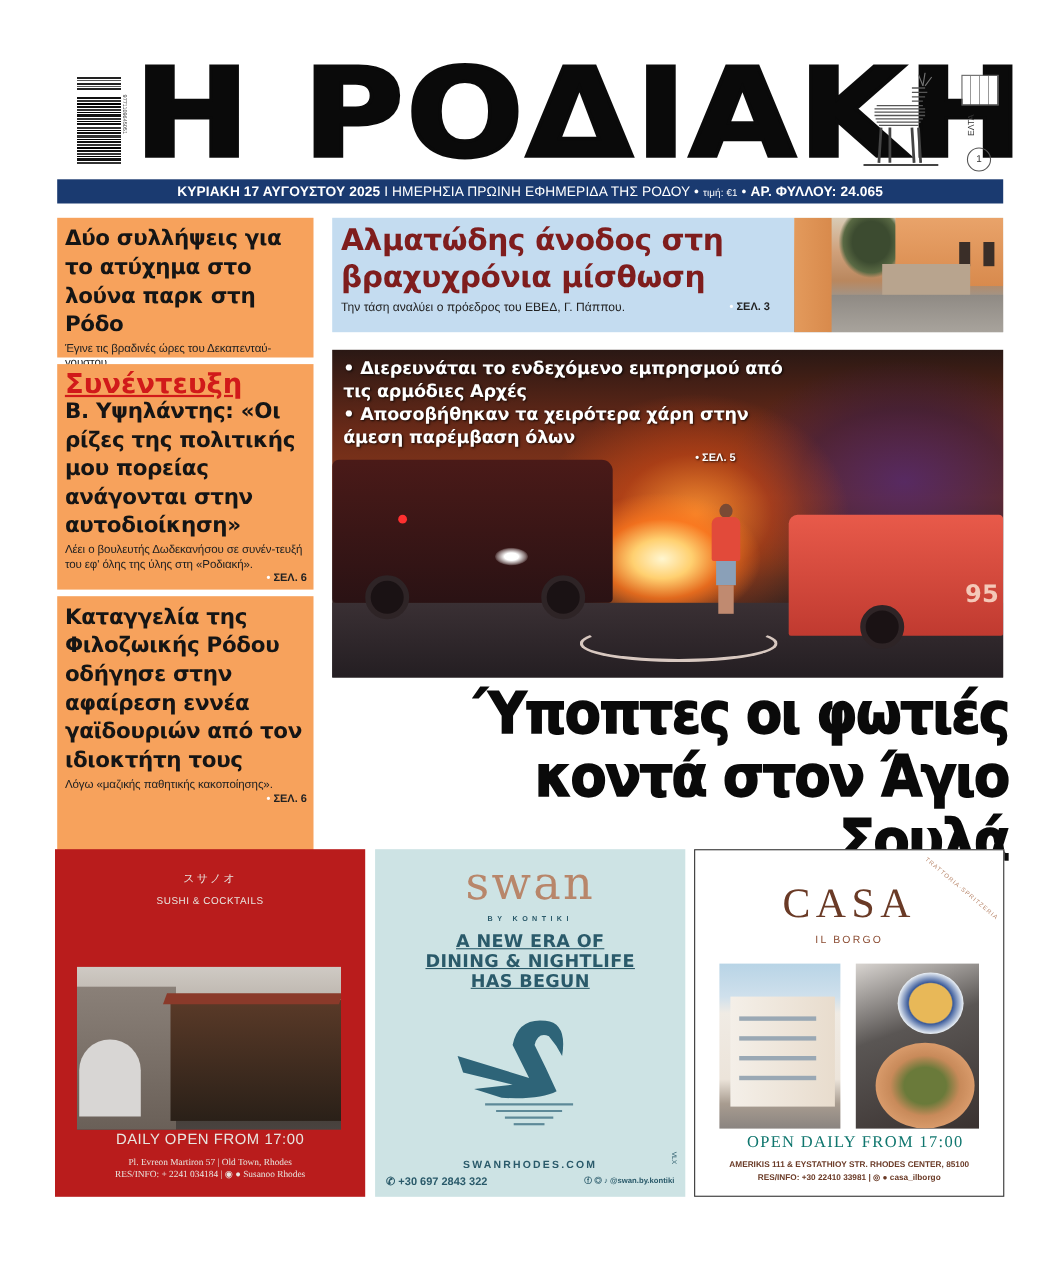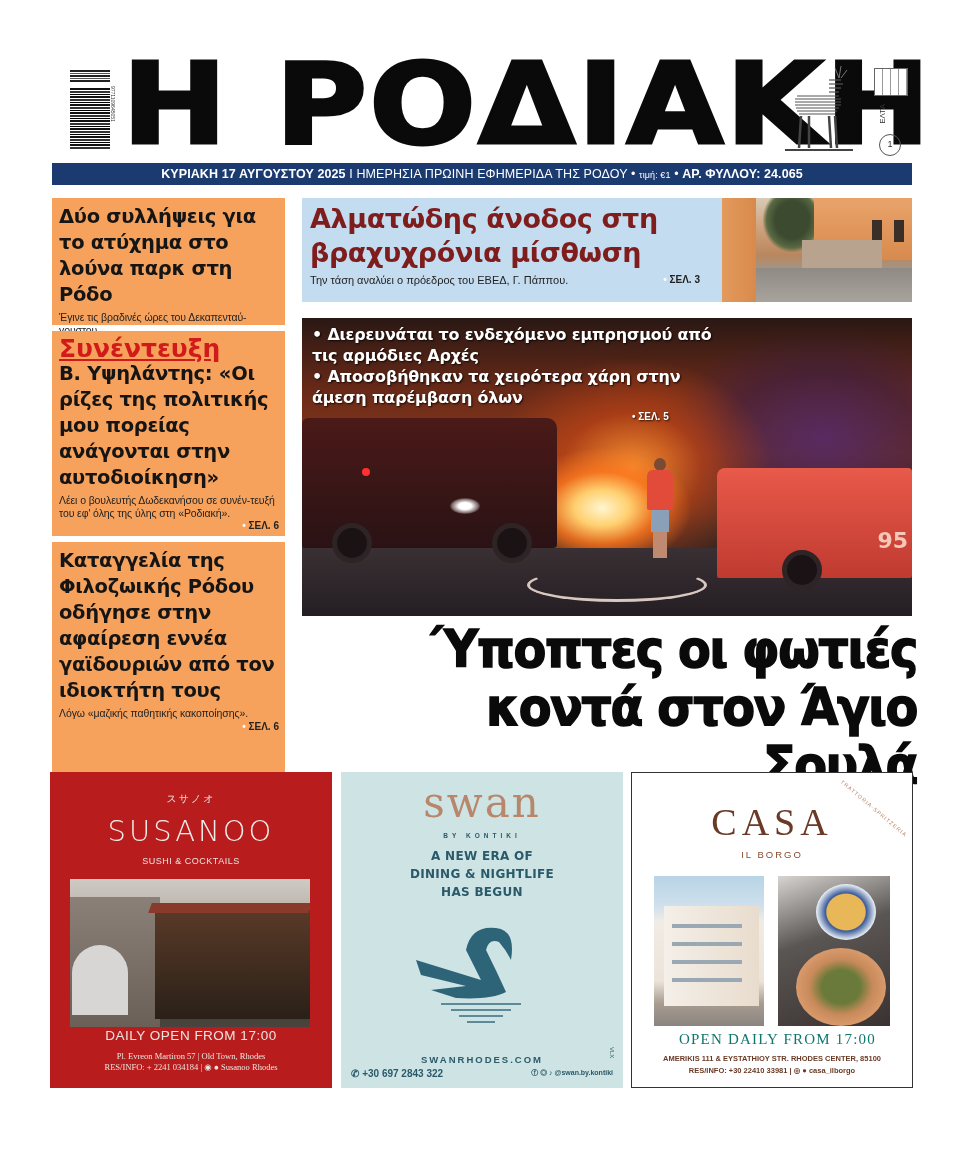--- a/index.html
+++ b/index.html
@@ -89,21 +89,21 @@
     background: linear-gradient(180deg, #cfcac4 0%, #bdb6ae 20%, #6a5c4c 40%, #3a3028 70%, #4a4440 100%); overflow:hidden; }
   #ad-susanoo .photo .wall { position:absolute; left:0; top:18px; width:90px; height:130px; background: linear-gradient(180deg,#8a8078,#6a6058); }
   #ad-susanoo .photo .arch { position:absolute; left:2px; top:66px; width:56px; height:70px; background:#d8d6d4; border-radius: 28px 28px 0 0; }
   #ad-susanoo .photo .cafe { position:absolute; left:85px; top:30px; width:155px; height:110px; background: linear-gradient(180deg,#5a3a28,#2a2018); }
   #ad-susanoo .photo .roof { position:absolute; left:80px; top:24px; width:160px; height:10px; background:#8a3a2a; transform: skewX(-20deg); }
   #ad-susanoo .open { position:absolute; left:0; right:0; top: 256px; font-size: 13.5px; letter-spacing: 0.5px; }
   #ad-susanoo .addr { position:absolute; left:0; right:0; top: 279px; font-size: 8.5px; line-height: 11px; font-family: "Liberation Serif", serif; }
 
   #ad-swan .logo { margin-top: 10px; font-family: "DejaVu Serif", serif; font-size: 42px; color: #b8866a; letter-spacing: 2px; font-weight: 300; line-height: 1; }
   #ad-swan .by { margin-top: 8px; font-size: 6.5px; color: #2a5a6a; letter-spacing: 4px; font-weight: bold; }
-  #ad-swan .tag { margin-top: 8px; font-family: "DejaVu Sans", sans-serif; font-weight: bold; font-size: 12px; line-height: 18px; color: #2a5a6a; letter-spacing: 0.3px; }
+  #ad-swan .tag { margin-top: 8px; font-family: "DejaVu Sans", sans-serif; font-weight: bold; font-size: 16px; line-height: 18px; color: #2a5a6a; letter-spacing: 0.3px; text-decoration: underline; }
   #ad-swan .swan { position:absolute; left: 70px; top: 148px; width: 140px; height: 110px; }
   #ad-swan .site { position:absolute; left:0; right:0; top: 282px; font-size: 9.5px; color:#2a5a6a; font-weight: bold; letter-spacing: 2px; }
   #ad-swan .contacts { position:absolute; left: 10px; right: 10px; top: 296px; display:flex; justify-content: space-between; font-size: 10px; color:#2a5a6a; font-weight: bold; }
   #ad-swan .contacts .social { font-size: 7px; }
   #ad-swan .vlx { position:absolute; right:8px; top: 275px; font-size: 6px; color:#2a5a6a; writing-mode: vertical-rl; }
 
   #ad-casa .logo { margin-top: 30px; font-family: "Liberation Serif", serif; font-size: 38px; color: #6a3a26; letter-spacing: 5px; line-height: 1; }
   #ad-casa .trattoria { position:absolute; left: 185px; top: 18px; width: 60px; height: 60px; font-size: 5.5px; color:#b8866a; transform: rotate(40deg); letter-spacing: 1px; }
   #ad-casa .borgo { margin-top: 8px; font-size: 9.5px; color: #8a4a30; letter-spacing: 2px; }
   #ad-casa .photo-b { position:absolute; left: 22px; top: 103px; width: 110px; height: 150px;
@@ -227,21 +227,20 @@
   <div class="fire-page">• ΣΕΛ. 5</div>
 </div>
 
 <div class="main-headline">
   <div>Ύποπτες οι φωτιές</div>
   <div>κοντά στον Άγιο Σουλά</div>
 </div>
 
 <div class="ad" id="ad-susanoo">
   <div class="kana">スサノオ</div>
-  <div class="name">SUSANOO</div>
   <div class="sub">SUSHI &amp; COCKTAILS</div>
   <div class="photo">
     <div class="wall"></div>
       <div class="arch"></div>
       <div class="cafe"></div>
       <div class="roof"></div>
   </div>
   <div class="open">DAILY OPEN FROM 17:00</div>
   <div class="addr">
     <div>Pl. Evreon Martiron 57 | Old Town, Rhodes</div>

